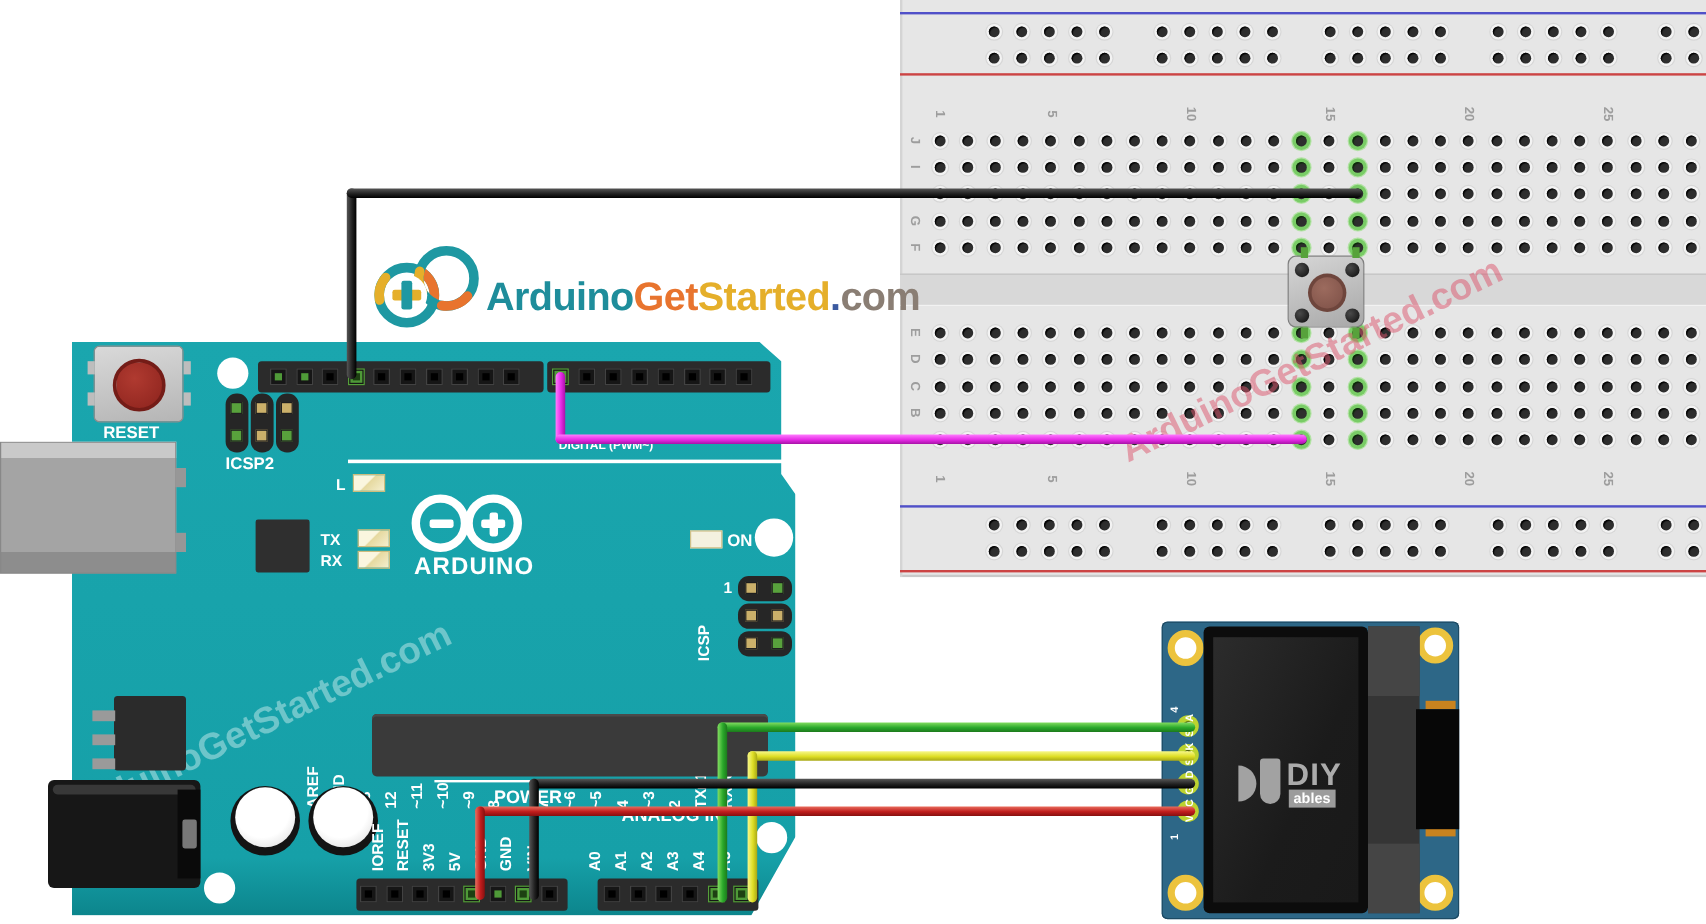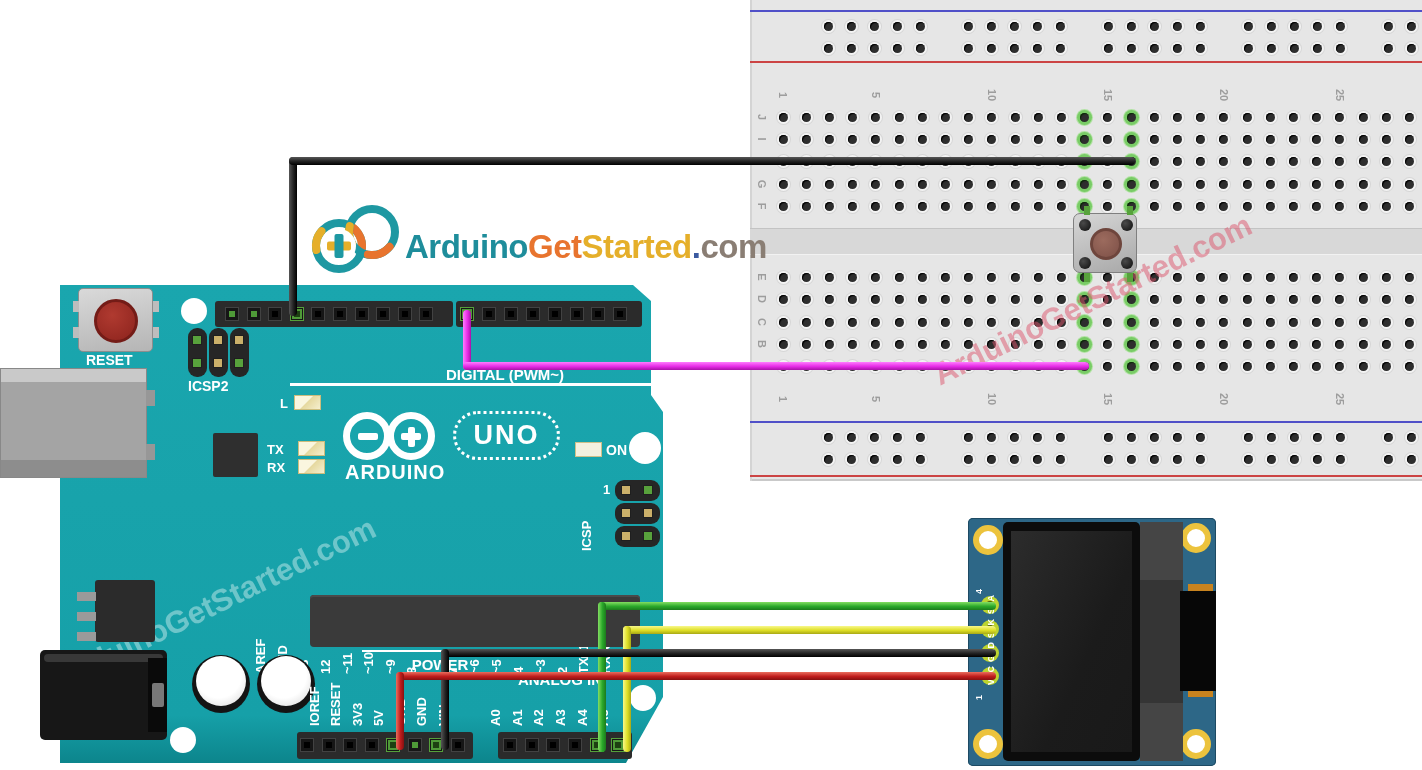--- a/index.html
+++ b/index.html
@@ -633,39 +633,38 @@
         <div class="pin dark" style="left: 531.4px; top: 22px;">
           <i></i>
         </div>
         <div class="vlab" style="left: 531.4px; top: 375px;">TX▸1</div>
         <div class="pin dark" style="left: 553.2px; top: 22px;">
           <i></i>
         </div>
         <div class="vlab" style="left: 553.2px; top: 375px;">RX◂0</div>
       </div>
     <div class="wline" style="left:230px;top:98px;width:372px;"></div>
-    <div class="silk" style="left:320px;top:81px;width:250px;text-align:center;font-size:15px;">DIGITAL (PWM~)</div>
+    <div class="silk" style="left:320px;top:81px;width:250px;text-align:center;font-size:10px;">DIGITAL (PWM~)</div>
 
     <div class="silk" style="left:220px;top:111px;font-size:13px;">L</div>
     <div class="ledbody" style="left:234px;top:110px;"></div>
     <div id="chip2"></div>
     <div class="silk" style="left:207px;top:157px;font-size:13px;">TX</div>
     <div class="ledbody" style="left:238px;top:156px;"></div>
     <div class="silk" style="left:207px;top:175px;font-size:13px;">RX</div>
     <div class="ledbody" style="left:238px;top:174px;"></div>
     <div class="ledbody" style="left:515px;top:157px;background:#f4f1e0;border-color:#cfc089;"></div>
     <div class="silk" style="left:546px;top:157px;font-size:14px;">ON</div>
 
     <div class="ring" style="left:283px;top:127px;"></div>
     <div class="ring" style="left:327px;top:127px;"></div>
     <div class="bar" style="left:298px;top:148px;width:20px;height:7px;"></div>
     <div class="bar" style="left:341px;top:148px;width:20px;height:7px;"></div>
     <div class="bar" style="left:347.5px;top:141.5px;width:7px;height:20px;"></div>
     <div class="silk" style="left:285px;top:176px;font-size:20px;letter-spacing:1px;">ARDUINO</div>
-    <div id="uno-oval">UNO</div>
 
     <div class="pill" style="left:555px;top:195px;width:45px;height:21px;"></div>
     <div class="pill" style="left:555px;top:218px;width:45px;height:21px;"></div>
     <div class="pill" style="left:555px;top:241px;width:45px;height:21px;"></div>
     <div id="icsp-pins">
         <div class="ipin tan" style="left: 561px; top: 200px;"></div>
         <div class="ipin green" style="left: 583px; top: 200px;"></div>
         <div class="ipin tan" style="left: 561px; top: 223px;"></div>
         <div class="ipin tan" style="left: 583px; top: 223px;"></div>
         <div class="ipin tan" style="left: 561px; top: 246px;"></div>
@@ -765,20 +764,26 @@
     <div class="mnt" style="left:213px;top:211px;"></div>
     <div id="oled-screen"></div>
     <div id="oled-panel"></div>
     <div id="oled-strip">
         <div class="top"></div>
         <div class="bot"></div>
       </div>
     <div class="copper" style="top:66px;"></div>
     <div class="copper" style="top:172px;"></div>
     <div id="oled-conn"></div>
+    <div id="diy-logo">
+      <div id="diy-glyph1"></div>
+      <div id="diy-glyph2"></div>
+      <div id="diy-text">DIY</div>
+      <div id="diy-sub">ables</div>
+    </div>
     <div id="oled-pins">
         <div class="opad" style="left: 13px; top: 78px;">
           <i></i>
         </div>
         <div class="olab" style="left: 28px; top: 86px;">SDA</div>
         <div class="opad" style="left: 13px; top: 102px;">
           <i></i>
         </div>
         <div class="olab" style="left: 28px; top: 110px;">SCK</div>
         <div class="opad" style="left: 13px; top: 126px;">

